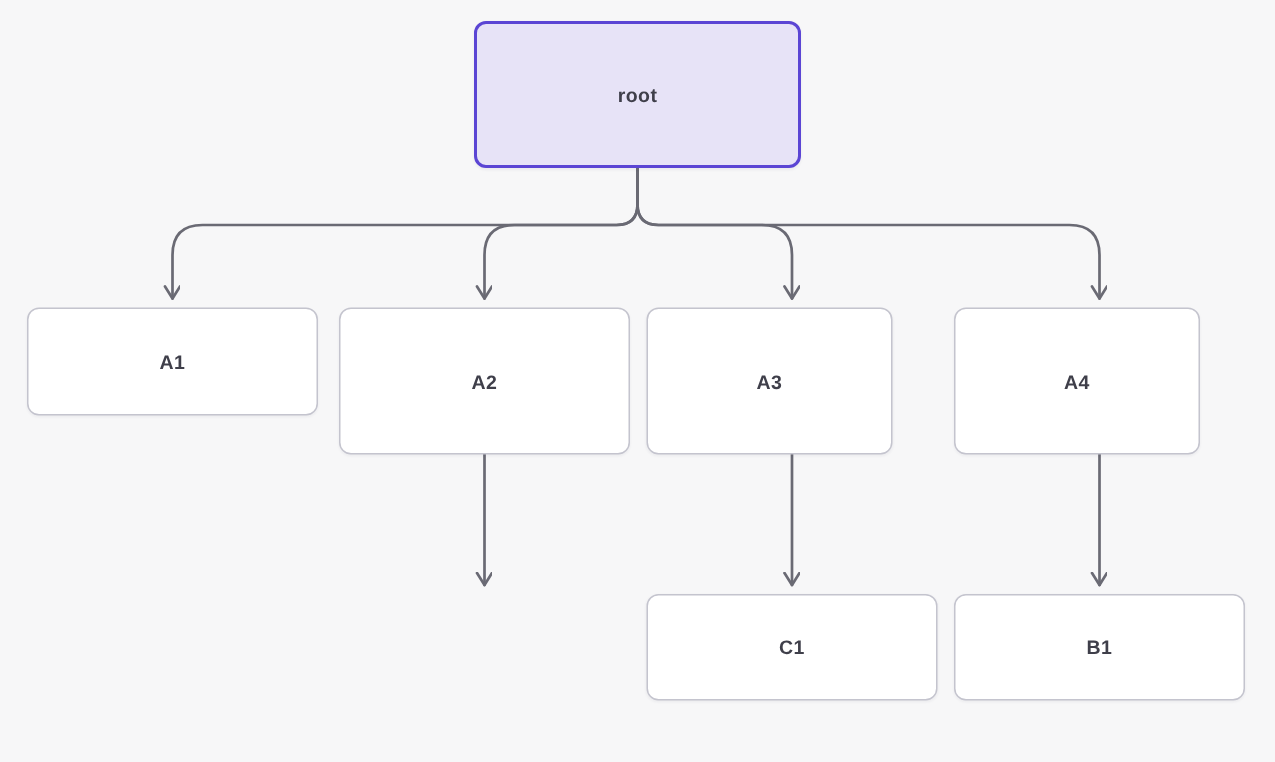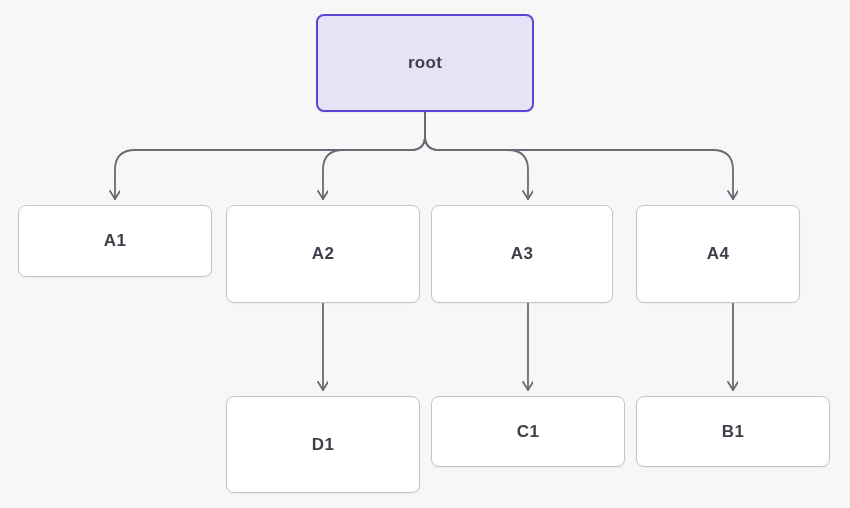--- a/index.html
+++ b/index.html
@@ -31,35 +31,35 @@
     background: #ffffff;
     border: 1.5px solid #c4c4ce;
     border-radius: 8px;
     display: flex;
     align-items: center;
     justify-content: center;
     box-shadow: 0 1px 2px rgba(40, 40, 60, 0.06);
     cursor: pointer;
   }
   .node .label {
-    font-size: 17px;
+    font-size: 13px;
     font-weight: 700;
     letter-spacing: 0.3px;
     color: #3f3f4a;
     user-select: none;
   }
   .node.root {
     background: #e7e3f7;
     border: 2px solid #5b45d4;
   }
   
   #node-root { left: 316px; top: 14px;  width: 218px; height: 98px; }
   #node-a1   { left: 18px;  top: 205px; width: 194px; height: 72px; }
   #node-a2   { left: 226px; top: 205px; width: 194px; height: 98px; }
-  #node-a3   { left: 431px; top: 205px; width: 182px; height: 98px; }
+  #node-a3   { left: 431px; top: 205px; width: 164px; height: 98px; }
   #node-a4   { left: 636px; top: 205px; width: 164px; height: 98px; }
   #node-d1   { left: 226px; top: 396px; width: 194px; height: 97px; }
   #node-c1   { left: 431px; top: 396px; width: 194px; height: 71px; }
   #node-b1   { left: 636px; top: 396px; width: 194px; height: 71px; }
 </style>
 </head>
 <body>
 
 <div class="canvas">
 
@@ -93,23 +93,20 @@
   </div>
 
   <div class="node" id="node-a3">
     <span class="label">A3</span>
   </div>
 
   <div class="node" id="node-a4">
     <span class="label">A4</span>
   </div>
 
-  <div class="node" id="node-d1">
-    <span class="label">D1</span>
-  </div>
 
   <div class="node" id="node-c1">
     <span class="label">C1</span>
   </div>
 
   <div class="node" id="node-b1">
     <span class="label">B1</span>
   </div>
 
 </div>

